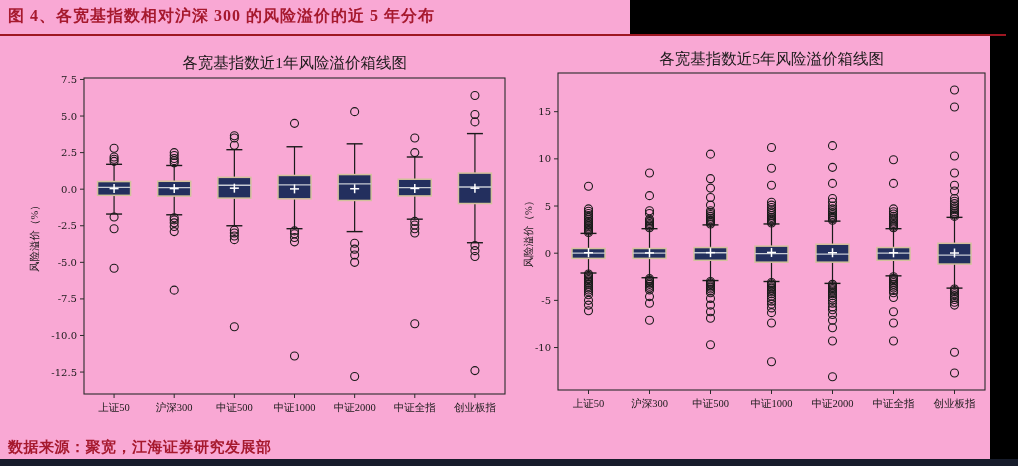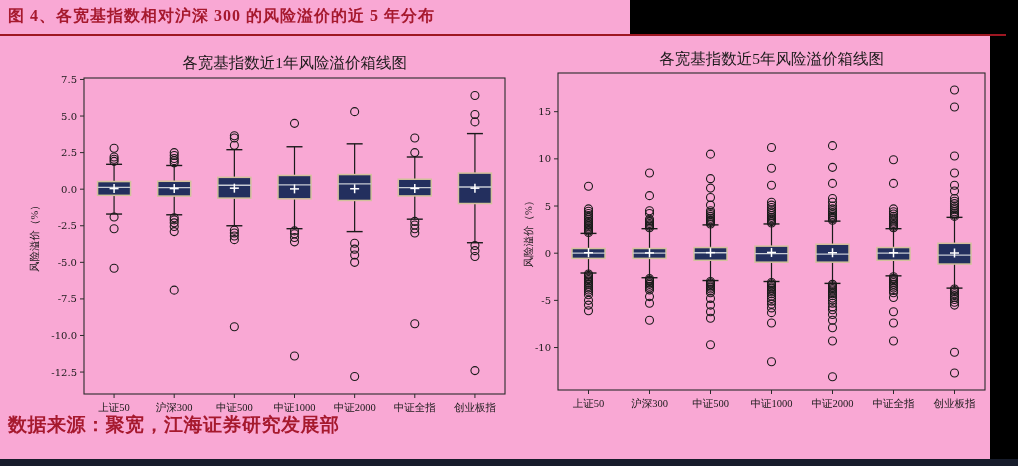--- a/index.html
+++ b/index.html
@@ -17,22 +17,22 @@
     position:absolute;left:0;top:34px;width:1006px;height:2px;background:#9E1722;
   }
   .chart-svg{position:absolute;}
   #chart-1yr{left:20px;top:44px;}
   #chart-5yr{left:520px;top:44px;}
   .chart-title{font-size:15.5px;fill:#1a1a1a;font-family:"Liberation Serif","DejaVu Serif",serif;}
   .tick-label{font-size:10px;fill:#1a1a1a;font-family:"DejaVu Serif","Liberation Serif",serif;}
   .cat-label{font-size:10.5px;fill:#1a1a1a;font-family:"Liberation Serif","DejaVu Serif",serif;}
   .axis-label{font-size:10.5px;fill:#1a1a1a;font-family:"Liberation Serif","DejaVu Serif",serif;}
   #source-note{
-    position:absolute;left:8px;top:412px;
-    font-size:19px;font-weight:bold;letter-spacing:0.5px;color:#A6192E;white-space:nowrap;
+    position:absolute;left:8px;top:438px;
+    font-size:15px;font-weight:bold;letter-spacing:0.5px;color:#A6192E;white-space:nowrap;
   }
   #footer-bar{
     position:absolute;left:0;top:459px;width:1018px;height:7px;background:#171C2B;
   }
 </style>
 </head>
 <body>
 
 <div id="canvas">
 

